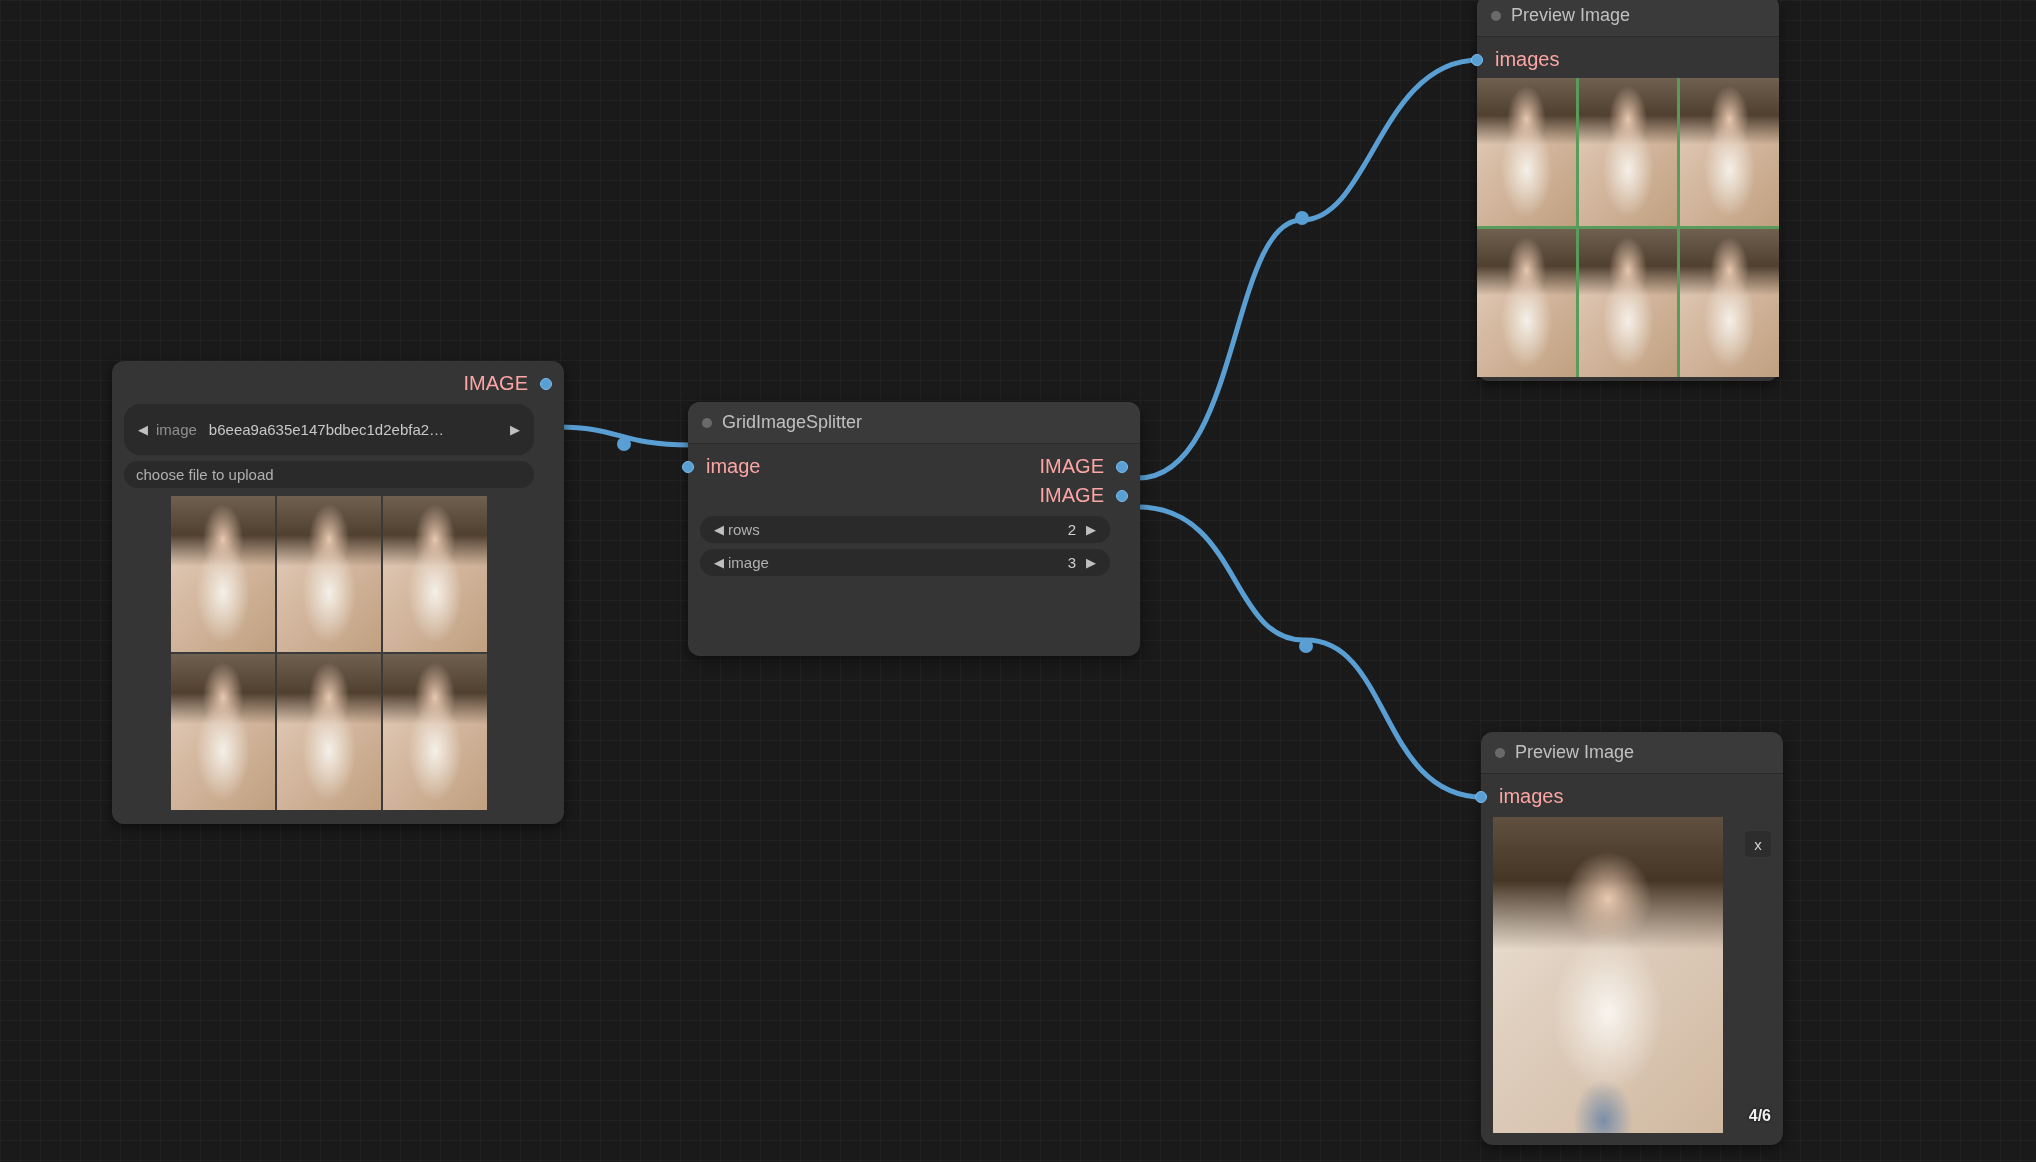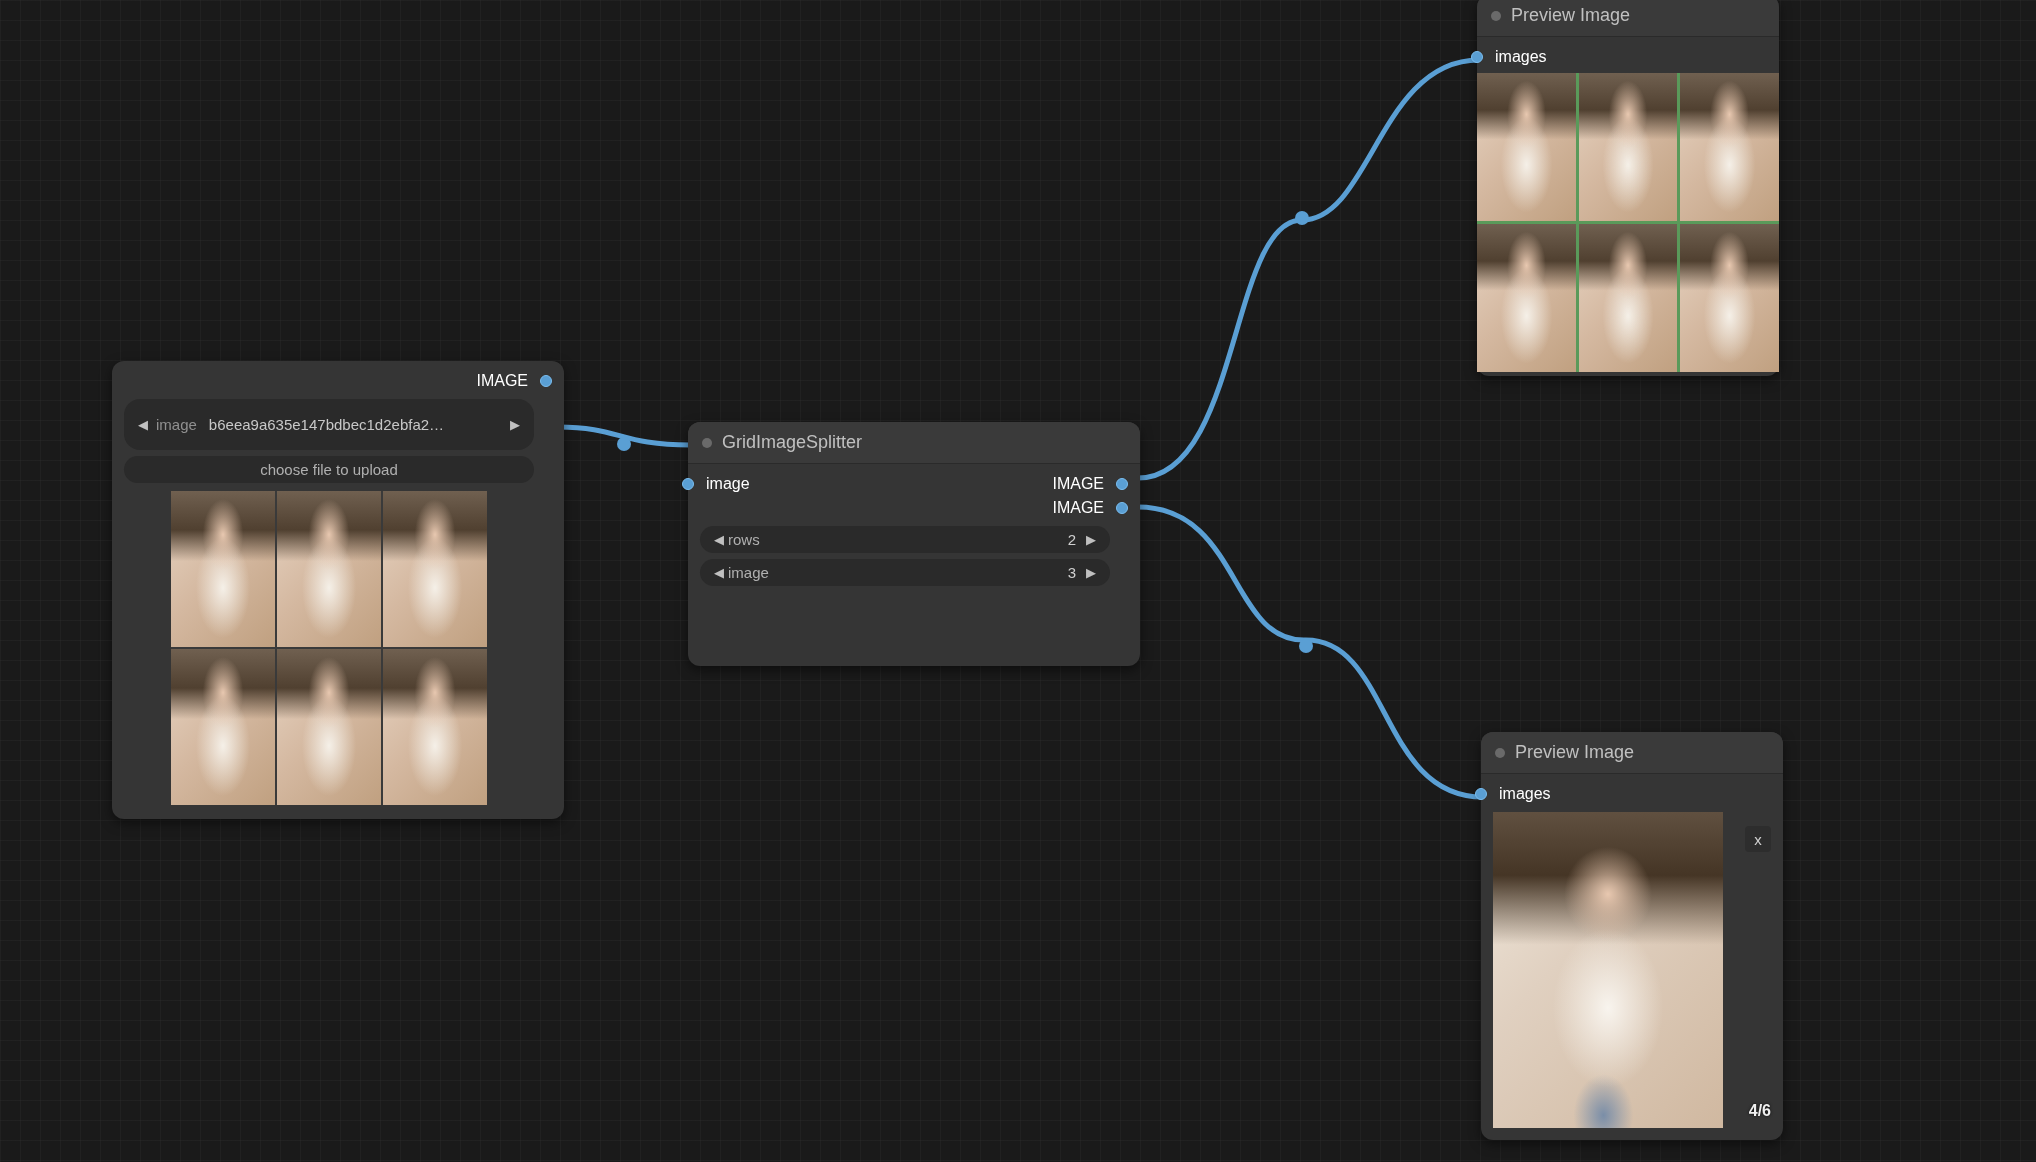--- a/index.html
+++ b/index.html
@@ -72,22 +72,22 @@
       justify-content: flex-end;
       padding: 3px 0;
       position: relative;
     }
     
     .port-row.input {
       justify-content: flex-start;
     }
     
     .port-label {
-      color: #ffffff;
-      font-size: 16px;
+      color: #fca5a5;
+      font-size: 20px;
       margin: 0 6px;
     }
     
     .port-dot {
       width: 12px;
       height: 12px;
       border-radius: 50%;
       position: absolute;
     }
     
@@ -143,21 +143,20 @@
     .widget-combo-value {
       flex: 1;
       margin: 12px 6px;
       color: #c8c8c8;
       overflow: hidden;
       white-space: nowrap;
       text-overflow: ellipsis;
     }
     
     .widget.button {
-      justify-content: center;
       cursor: pointer;
     }
     
     .image-preview {
       margin-top: 8px;
       display: flex;
       justify-content: center;
     }
     
     .img-grid {
@@ -268,21 +267,21 @@
         <div class="img-cell" style="height:156px;"></div>
         <div class="img-cell" style="height:156px;"></div>
         <div class="img-cell" style="height:156px;"></div>
         <div class="img-cell" style="height:156px;"></div>
         <div class="img-cell" style="height:156px;"></div>
       </div>
     </div>
   </div>
 </div>
 
-<div class="node" style="left:688px; top:422px; width:452px;">
+<div class="node" style="left:688px; top:402px; width:452px;">
   <div class="node-header">
     <span class="node-status-dot"></span>
     <span class="node-title">GridImageSplitter</span>
   </div>
   <div class="node-body" style="padding-bottom:80px;">
     <div style="position:relative;">
       <div class="port-row input" style="position:absolute; left:0; top:0;">
         <span class="port-dot input port-image"></span>
         <span class="port-label">image</span>
       </div>

